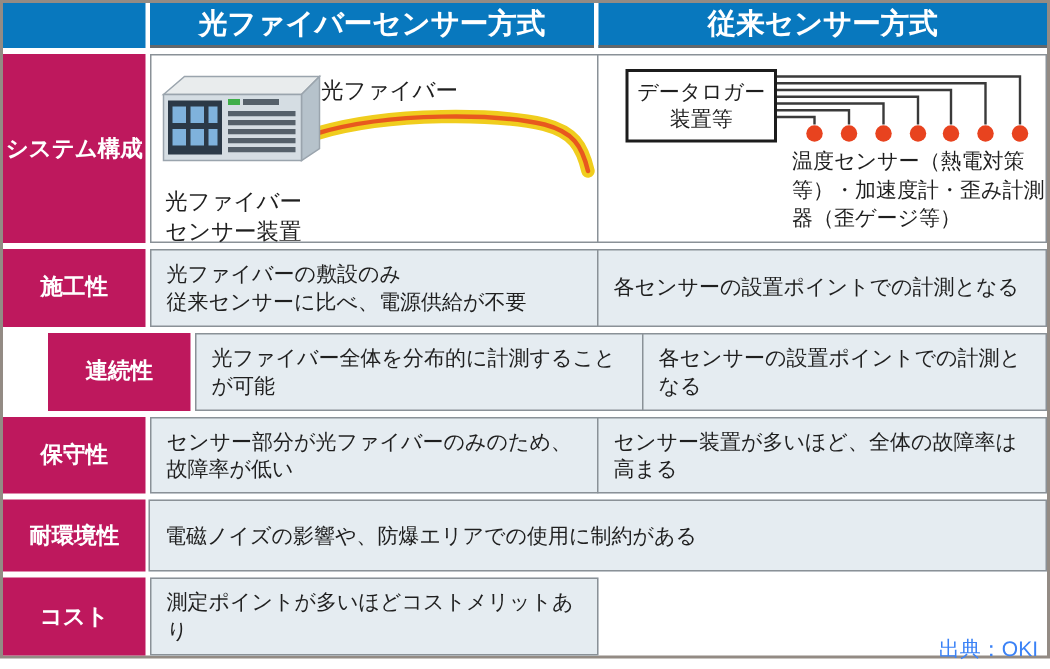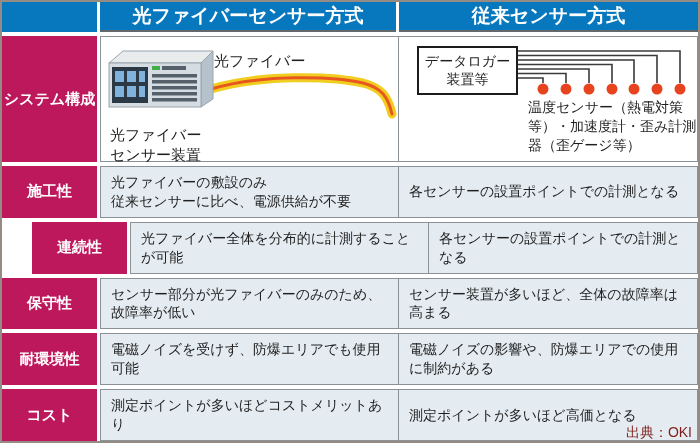--- a/index.html
+++ b/index.html
@@ -60,21 +60,21 @@
     position: absolute; left: 18px; top: 9px; width: 101px; height: 49px;
     background: #fff; border: 2px solid #1c1c1c;
     display: flex; align-items: center; justify-content: center;
     text-align: center; font-size: 14px; line-height: 1.25;
     z-index: 2;
   }
   svg.overlay { position: absolute; left: 0; top: 0; z-index: 1; }
 
   .source-note {
     position: absolute; top: 424px; right: 8px;
-    font-size: 14px; color: #7f1d1d;
+    font-size: 14px; color: #3b82f6;
   }
 </style>
 </head>
 <body>
 
 <div class="comparison-table">
 
   <div class="trow">
     <div class="corner-cell"></div>
     <div class="head-cell c1">光ファイバーセンサー方式</div>
@@ -172,33 +172,27 @@
     <div class="content-cell left">
         <div class="pre">センサー部分が光ファイバーのみのため、故障率が低い</div>
       </div>
     <div class="content-cell right">
         <div class="pre">センサー装置が多いほど、全体の故障率は高まる</div>
       </div>
   </div>
 
   <div class="trow" style="min-height:48px;">
     <div class="label-cell">耐環境性</div>
-    <div class="content-cell left">
-        <div class="pre">電磁ノイズを受けず、防爆エリアでも使用可能</div>
-      </div>
     <div class="content-cell right">
         <div class="pre">電磁ノイズの影響や、防爆エリアでの使用に制約がある</div>
       </div>
   </div>
 
   <div class="trow" style="min-height:42px;">
     <div class="label-cell">コスト</div>
     <div class="content-cell left">
         <div class="pre">測定ポイントが多いほどコストメリットあり</div>
       </div>
-    <div class="content-cell right">
-        <div class="pre">測定ポイントが多いほど高価となる</div>
-      </div>
   </div>
 
 </div>
 
 <div class="source-note">出典：OKI</div>
 
 </body></html>

